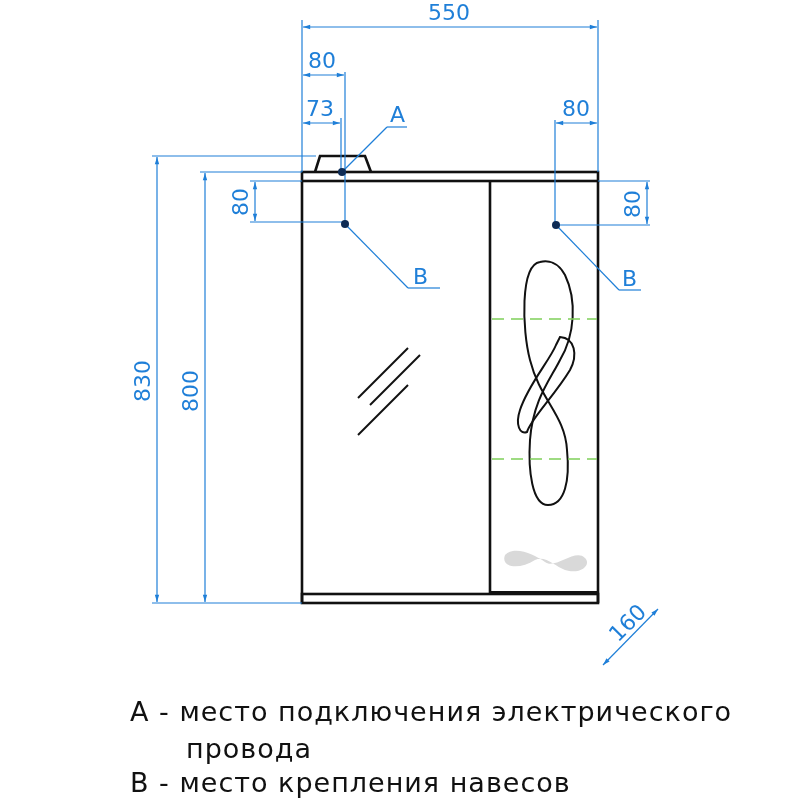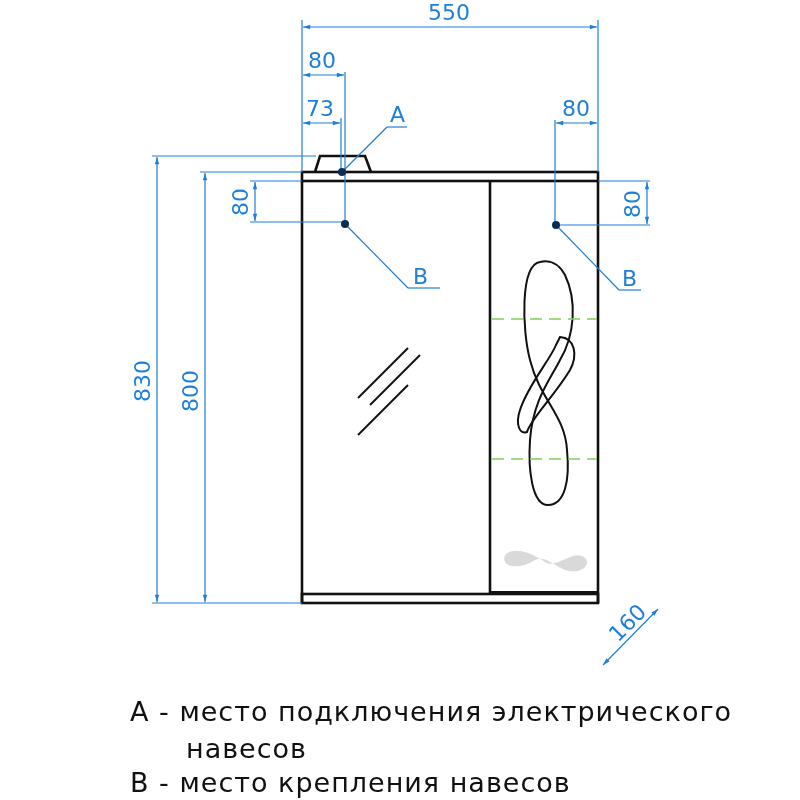--- a/index.html
+++ b/index.html
@@ -106,14 +106,14 @@
   <text class="dimtxt" x="413" y="284">B</text>
   <text class="dimtxt" x="622" y="286">B</text>
   <text class="dimtxt" transform="translate(150,402) rotate(-90)">830</text>
   <text class="dimtxt" transform="translate(198,412) rotate(-90)">800</text>
   <text class="dimtxt" transform="translate(248,216) rotate(-90)">80</text>
   <text class="dimtxt" transform="translate(640,218) rotate(-90)">80</text>
   <text class="dimtxt" transform="translate(618,643) rotate(-45)">160</text>
 </svg>
 
 <div class="legend" style="top:696px;">А - место подключения электрического</div>
-<div class="legend" style="top:733px; left:186px;">навесов</div>
+<div class="legend" style="top:733px; left:186px;">провода</div>
 <div class="legend" style="top:767px;">В - место крепления навесов</div>
 
 </body></html>

